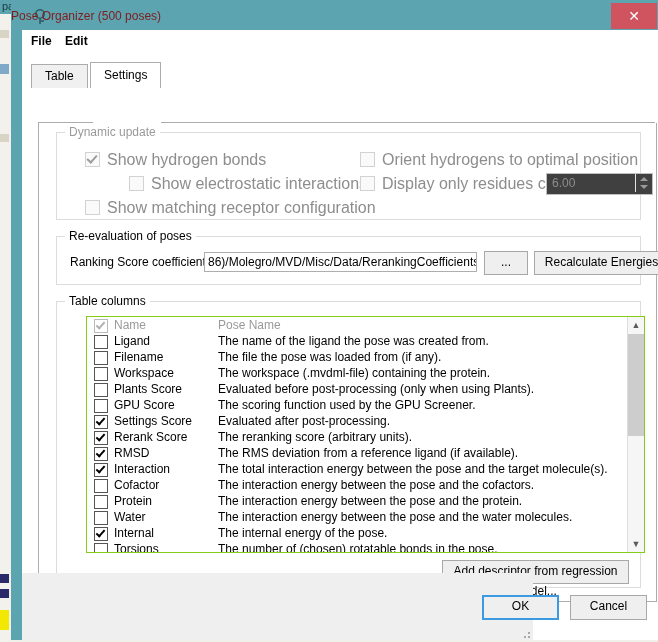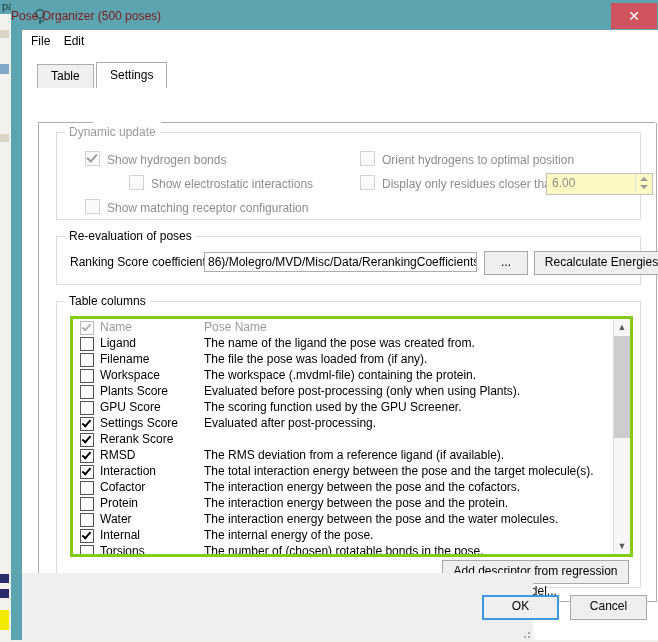--- a/index.html
+++ b/index.html
@@ -32,65 +32,65 @@
   .title-icon{position:absolute;left:22px;top:6px;width:18px;height:18px;}
   .title-text{position:absolute;left:0;top:0;width:647px;height:28px;
     line-height:28px;text-align:left;color:#7f1d1d;font-size:12px;}
   .btn-close{position:absolute;right:1px;top:1px;width:46px;height:26px;
     background:#d05360;color:#fff;font-size:14px;line-height:26px;text-align:center;
     cursor:default;}
 
   .client{position:absolute;left:11px;top:28px;width:636px;height:610px;background:#ffffff;}
 
   .menubar{height:23px;background:#ffffff;padding-left:9px;}
-  .menu-item{display:inline-block;line-height:23px;padding:0 10px 0 0;font-size:12px;color:#000;}
-
-  
-  .tabstrip{position:relative;height:24px;margin-top:9px;padding-left:15px;}
+  .menu-item{display:inline-block;line-height:23px;padding:0 10px 0 0;font-size:12px;color:#000;font-weight:bold;}
+
+  
+  .tabstrip{position:relative;height:24px;margin-top:9px;padding-left:9px;}
   .tab{position:relative;display:inline-block;height:23px;line-height:23px;
     padding:0 13px;font-size:12px;border:1px solid #acacac;border-bottom:none;
     background:#f0f0f0;margin-right:-1px;vertical-align:bottom;}
   .tab.active{background:#ffffff;height:25px;line-height:25px;z-index:3;}
   .tabpanel{position:absolute;left:16px;top:93px;width:617px;height:478px;
     background:#ffffff;border:1px solid #acacac;border-top:none;}
   .tabline{position:absolute;left:16px;top:92px;width:617px;height:1px;background:#acacac;}
   .tabline-gap{position:absolute;left:71px;top:92px;width:68px;height:2px;background:#ffffff;}
 
   
   .group{position:absolute;border:1px solid #dcdcdc;}
   .group-title{position:absolute;top:-8px;left:8px;background:#ffffff;padding:0 4px;font-size:12px;}
   .group-title.dim{color:#9a9a9a;}
 
   
-  .cbrow{position:absolute;font-size:12px;white-space:nowrap;}
+  .cbrow{position:absolute;font-size:16px;white-space:nowrap;}
   .cbx{display:inline-block;width:13px;height:13px;border:1px solid #bdbdbd;
     background:#fbfbfb;vertical-align:-2px;margin-right:7px;position:relative;}
   .cbx.dim{border-color:#d2d2d2;background:#fafafa;}
   .cbx.checked::after{content:"";position:absolute;left:3px;top:0px;width:4px;height:8px;
     border:solid #9b9b9b;border-width:0 2px 2px 0;transform:rotate(42deg);}
   .lbl-dim{color:#8d8d8d;}
 
-  .spin{position:absolute;width:105px;height:20px;border:1px solid #c0c0c0;background:#fef9c3;
+  .spin{position:absolute;width:105px;height:20px;border:1px solid #c0c0c0;background:#404040;
     font-size:12px;color:#8d8d8d;}
   .spin .val{position:absolute;left:5px;top:2px;}
   .spin .arrows{position:absolute;right:0;top:0;width:16px;height:18px;border-left:1px solid #e2e2e2;}
   .spin .arrows i{position:absolute;left:4px;width:0;height:0;border-left:4px solid transparent;
     border-right:4px solid transparent;}
   .spin .arrows i.up{top:3px;border-bottom:4px solid #9a9a9a;}
   .spin .arrows i.dn{bottom:3px;border-top:4px solid #9a9a9a;}
 
   
   .lbl{position:absolute;font-size:12px;}
   .textfield{position:absolute;height:18px;border:1px solid #aeaeae;background:#fff;
     font-size:12px;line-height:18px;padding:0 3px;overflow:hidden;white-space:nowrap;}
   .btn{position:absolute;border:1px solid #a8a8a8;background:#efefef;
     font-size:12px;text-align:center;cursor:default;}
 
   
-  .listbox{position:absolute;border:3px solid #84cc16;background:#ffffff;overflow:hidden;}
+  .listbox{position:absolute;border:1px solid #84cc16;background:#ffffff;overflow:hidden;margin-left:16px;}
   .lrow{position:relative;height:16px;line-height:16px;font-size:12px;white-space:nowrap;}
   .lrow .lc{position:absolute;left:7px;top:2px;width:12px;height:12px;border:1px solid #555;
     background:#fff;}
   .lrow .lc.dim{border-color:#b9b9b9;}
   .lrow .lc.checked::after{content:"";position:absolute;left:3px;top:0px;width:3px;height:7px;
     border:solid #000;border-width:0 2px 2px 0;transform:rotate(42deg);}
   .lrow .lc.dim.checked::after{border-color:#b0b0b0;}
   .lrow .ln{position:absolute;left:27px;}
   .lrow .ld{position:absolute;left:131px;}
   .lrow.dim .ln,.lrow.dim .ld{color:#9a9a9a;}
@@ -237,20 +237,21 @@
                   <span class="ld">The scoring function used by the GPU Screener.</span>
                 </div>
                 <div class="lrow">
                   <span class="lc checked"></span>
                   <span class="ln">Settings Score</span>
                   <span class="ld">Evaluated after post-processing.</span>
                 </div>
                 <div class="lrow">
                   <span class="lc checked"></span>
                   <span class="ln">Rerank Score</span>
+                  <span class="ld">The reranking score (arbitrary units).</span>
                 </div>
                 <div class="lrow">
                   <span class="lc checked"></span>
                   <span class="ln">RMSD</span>
                   <span class="ld">The RMS deviation from a reference ligand (if available).</span>
                 </div>
                 <div class="lrow">
                   <span class="lc checked"></span>
                   <span class="ln">Interaction</span>
                   <span class="ld">The total interaction energy between the pose and the target molecule(s).</span>

